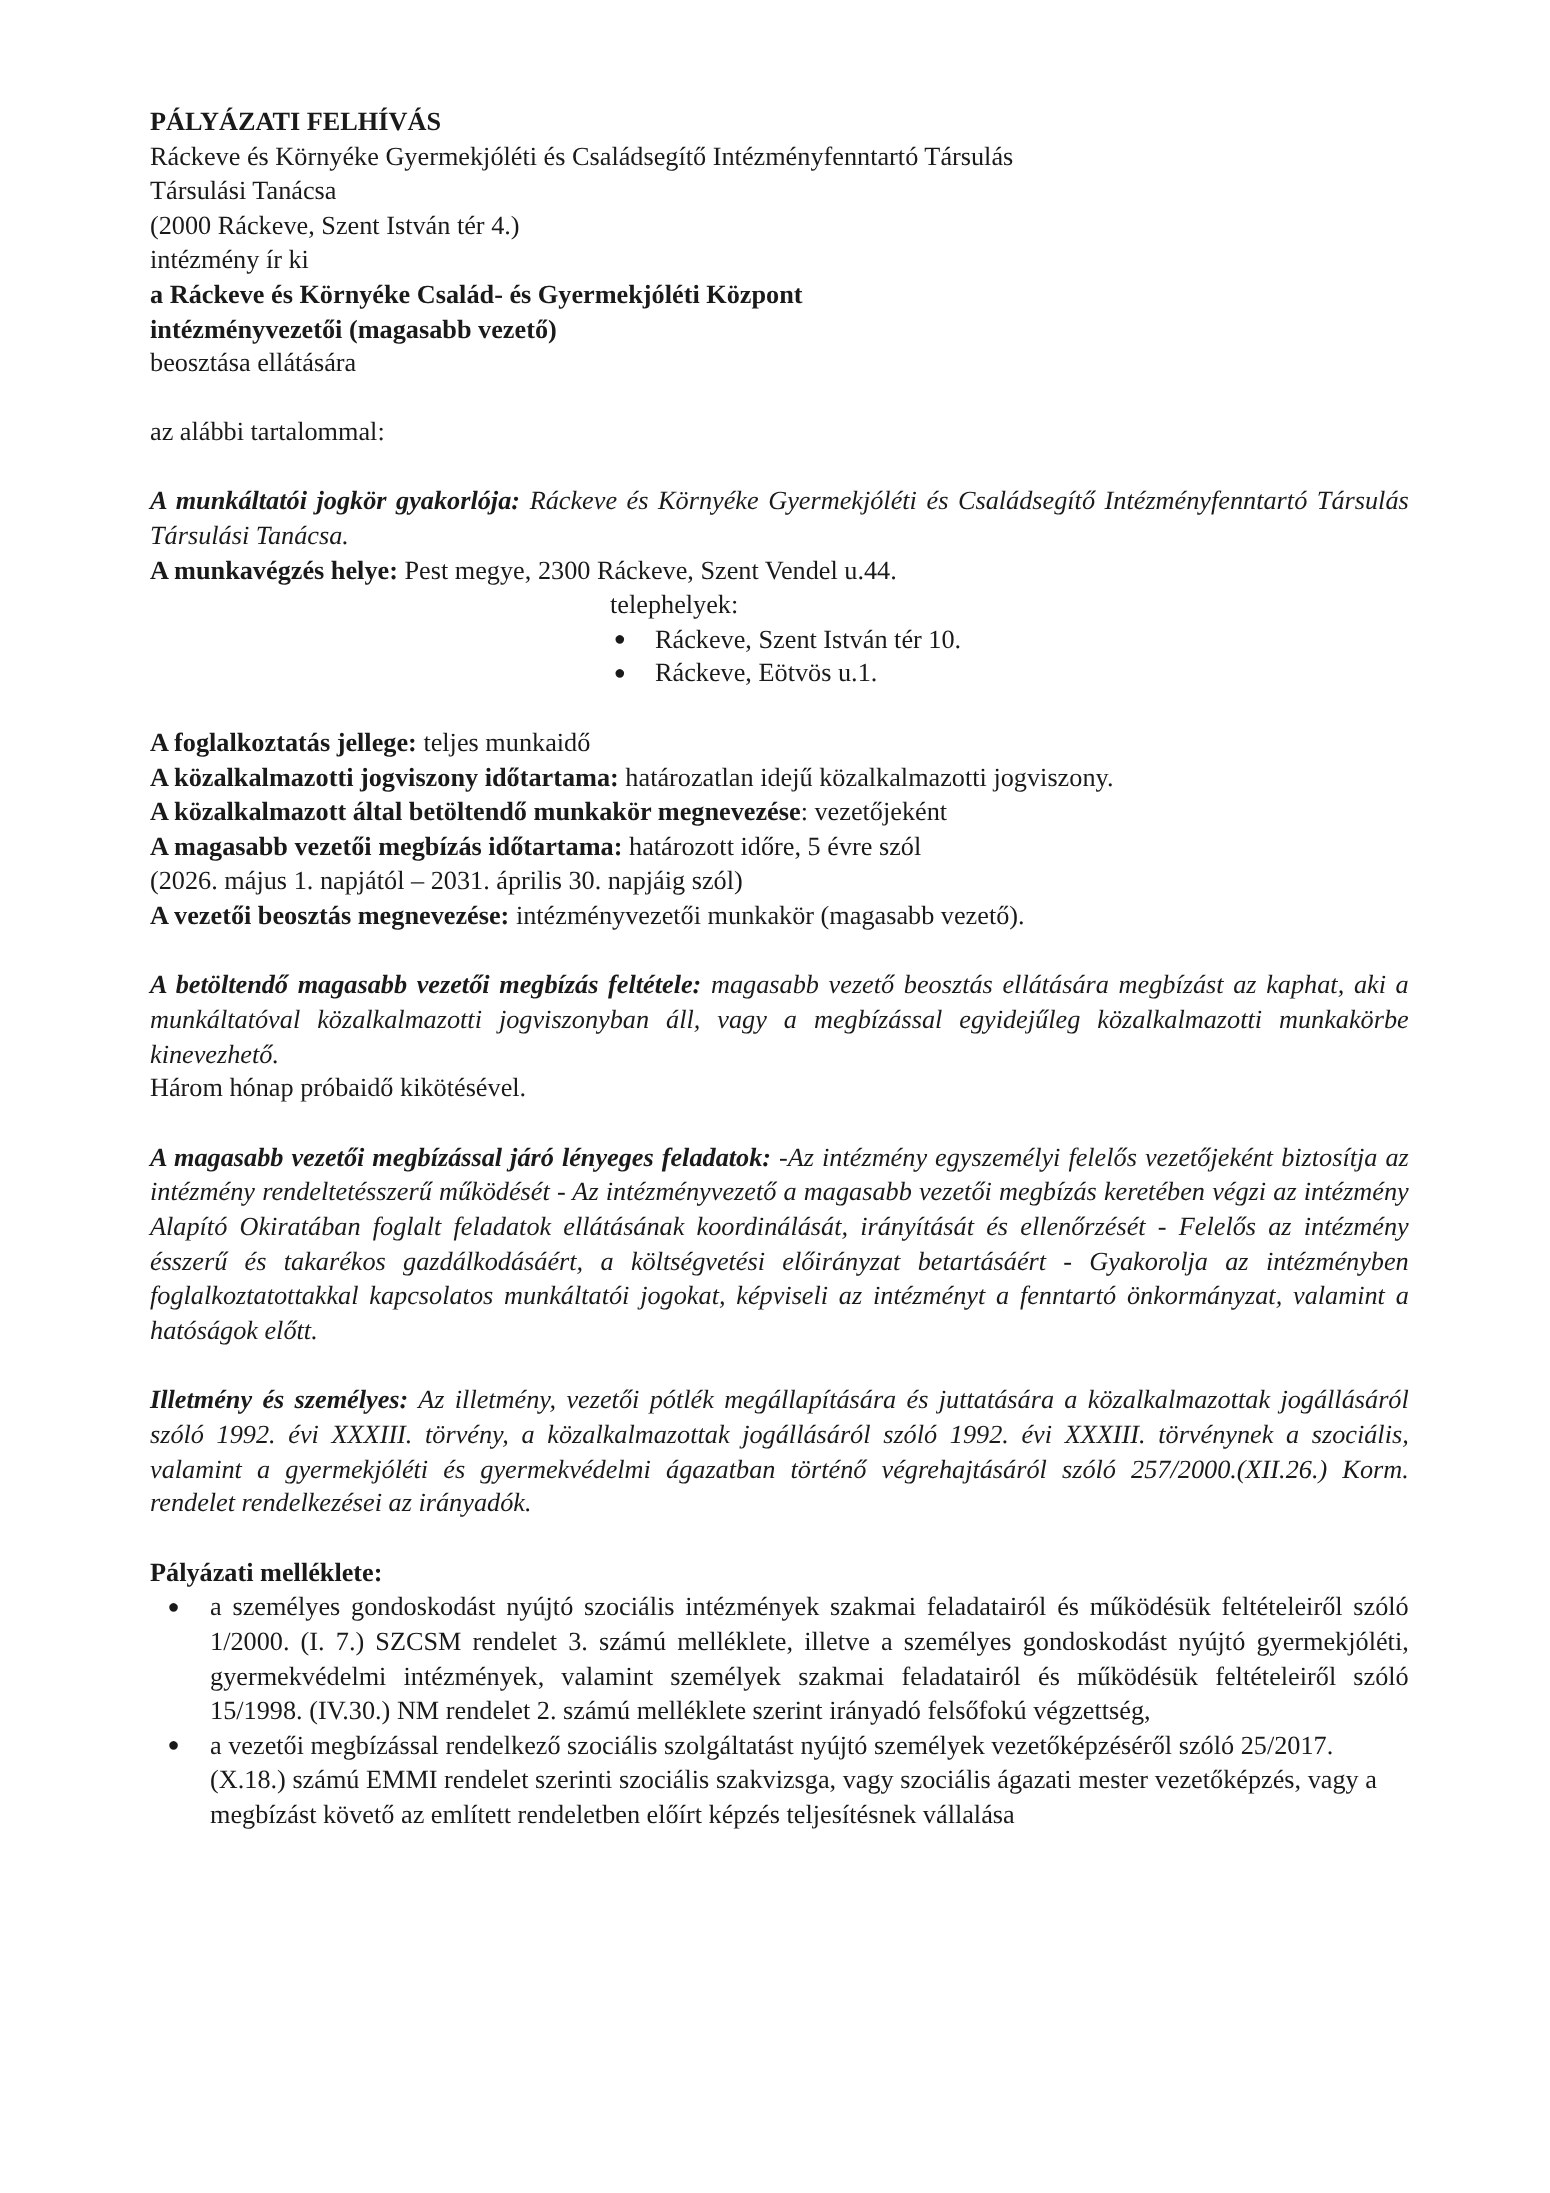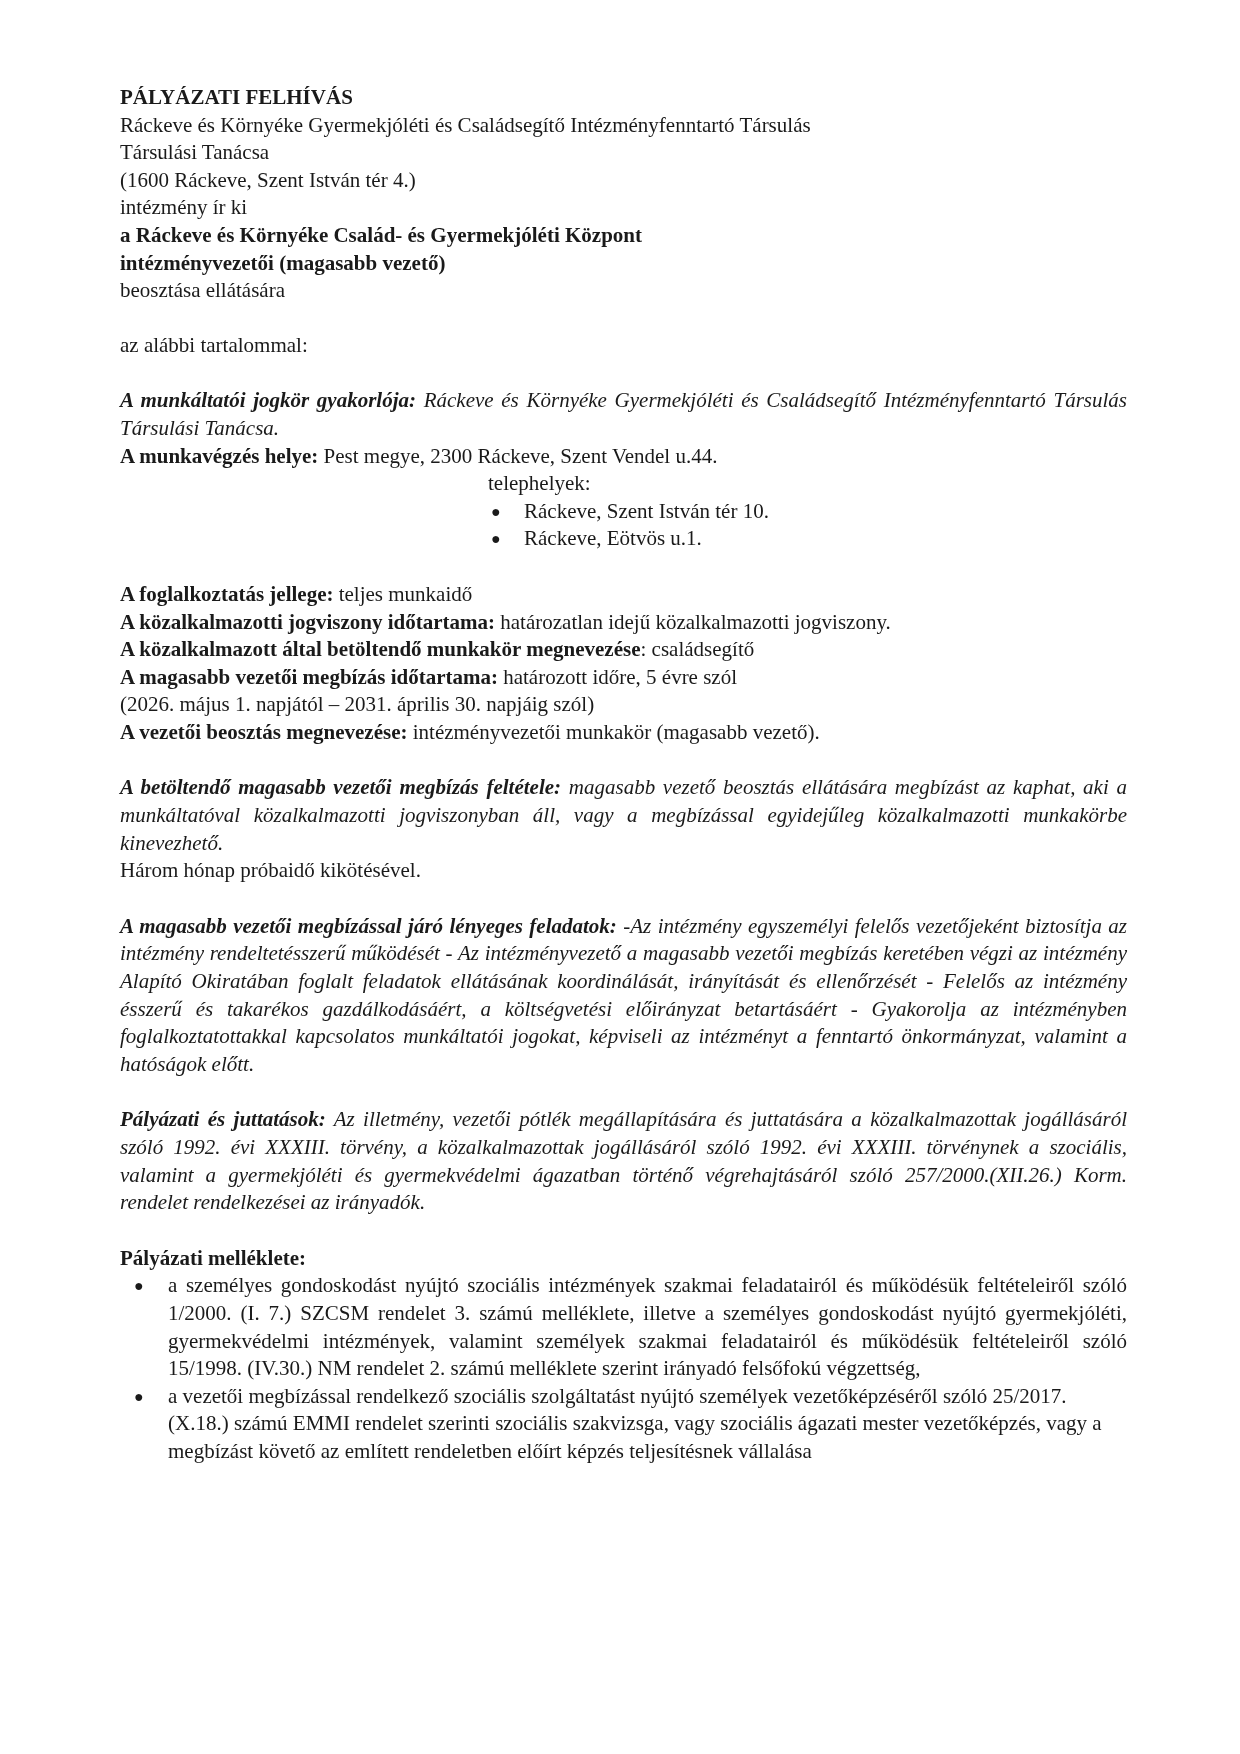--- a/index.html
+++ b/index.html
@@ -23,21 +23,21 @@
 </style>
 </head>
 <body>
 
 <div class="page">
 
   <div class="center">
     <p class="b">PÁLYÁZATI FELHÍVÁS</p>
     <p>Ráckeve és Környéke Gyermekjóléti és Családsegítő Intézményfenntartó Társulás</p>
     <p>Társulási Tanácsa</p>
-    <p>(1600 Ráckeve, Szent István tér 4.)</p>
+    <p>(2000 Ráckeve, Szent István tér 4.)</p>
     <p>intézmény ír ki</p>
     <p class="b">a Ráckeve és Környéke Család- és Gyermekjóléti Központ</p>
     <p class="b">intézményvezetői (magasabb vezető)</p>
     <p>beosztása ellátására</p>
     <div class="gap-s"></div>
     <p>az alábbi tartalommal:</p>
   </div>
 
   <div class="gap-m"></div>
 
@@ -55,21 +55,21 @@
       <li><span class="bullet">●</span><span>Ráckeve, Szent István tér 10.</span></li>
       <li><span class="bullet">●</span><span>Ráckeve, Eötvös u.1.</span></li>
     </ul>
   </div>
 
   <div class="gap-m"></div>
 
   <div>
     <p><span class="b">A foglalkoztatás jellege:</span> <span>teljes munkaidő</span></p>
     <p><span class="b">A közalkalmazotti jogviszony időtartama:</span> <span>határozatlan idejű közalkalmazotti jogviszony.</span></p>
-    <p><span class="b">A közalkalmazott által betöltendő munkakör megnevezése</span><span>: családsegítő</span></p>
+    <p><span class="b">A közalkalmazott által betöltendő munkakör megnevezése</span><span>: vezetőjeként</span></p>
     <p><span class="b">A magasabb vezetői megbízás időtartama:</span> <span>határozott időre, 5 évre szól</span></p>
     <p><span>(2026. május 1. napjától – 2031. április 30. napjáig szól)</span></p>
     <p><span class="b">A vezetői beosztás megnevezése:</span> <span>intézményvezetői munkakör (magasabb vezető).</span></p>
   </div>
 
   <div class="gap-m"></div>
 
   <div>
     <p class="just">
       <span class="b">A betöltendő magasabb vezetői megbízás feltétele:</span>
@@ -81,21 +81,21 @@
   <div class="gap-m"></div>
 
   <p class="just">
     <span class="b">A magasabb vezetői megbízással járó lényeges feladatok:</span>
     <span>-Az intézmény egyszemélyi felelős vezetőjeként biztosítja az intézmény rendeltetésszerű működését - Az intézményvezető a magasabb vezetői megbízás keretében végzi az intézmény Alapító Okiratában foglalt feladatok ellátásának koordinálását, irányítását és ellenőrzését - Felelős az intézmény ésszerű és takarékos gazdálkodásáért, a költségvetési előirányzat betartásáért - Gyakorolja az intézményben foglalkoztatottakkal kapcsolatos munkáltatói jogokat, képviseli az intézményt a fenntartó önkormányzat, valamint a hatóságok előtt.</span>
   </p>
 
   <div class="gap-m"></div>
 
   <p class="just">
-    <span class="b">Pályázati és juttatások:</span>
+    <span class="b">Illetmény és személyes:</span>
     <span>Az illetmény, vezetői pótlék megállapítására és juttatására a közalkalmazottak jogállásáról szóló 1992. évi XXXIII. törvény, a közalkalmazottak jogállásáról szóló 1992. évi XXXIII. törvénynek a szociális, valamint a gyermekjóléti és gyermekvédelmi ágazatban történő végrehajtásáról szóló 257/2000.(XII.26.) Korm. rendelet rendelkezései az irányadók.</span>
   </p>
 
   <div class="gap-m"></div>
 
   <div>
     <p class="b">Pályázati melléklete:</p>
     <ul class="cond-list">
       <li><span class="bullet">●</span><span>a személyes gondoskodást nyújtó szociális intézmények szakmai feladatairól és működésük feltételeiről szóló 1/2000. (I. 7.) SZCSM rendelet 3. számú melléklete, illetve a személyes gondoskodást nyújtó gyermekjóléti, gyermekvédelmi intézmények, valamint személyek szakmai feladatairól és működésük feltételeiről szóló 15/1998. (IV.30.) NM rendelet 2. számú melléklete szerint irányadó felsőfokú végzettség,</span></li>
       <li class="nojust"><span class="bullet">●</span><span>a vezetői megbízással rendelkező szociális szolgáltatást nyújtó személyek vezetőképzéséről szóló 25/2017.(X.18.) számú EMMI rendelet szerinti szociális szakvizsga, vagy szociális ágazati mester vezetőképzés, vagy a megbízást követő az említett rendeletben előírt képzés teljesítésnek vállalása</span></li>

